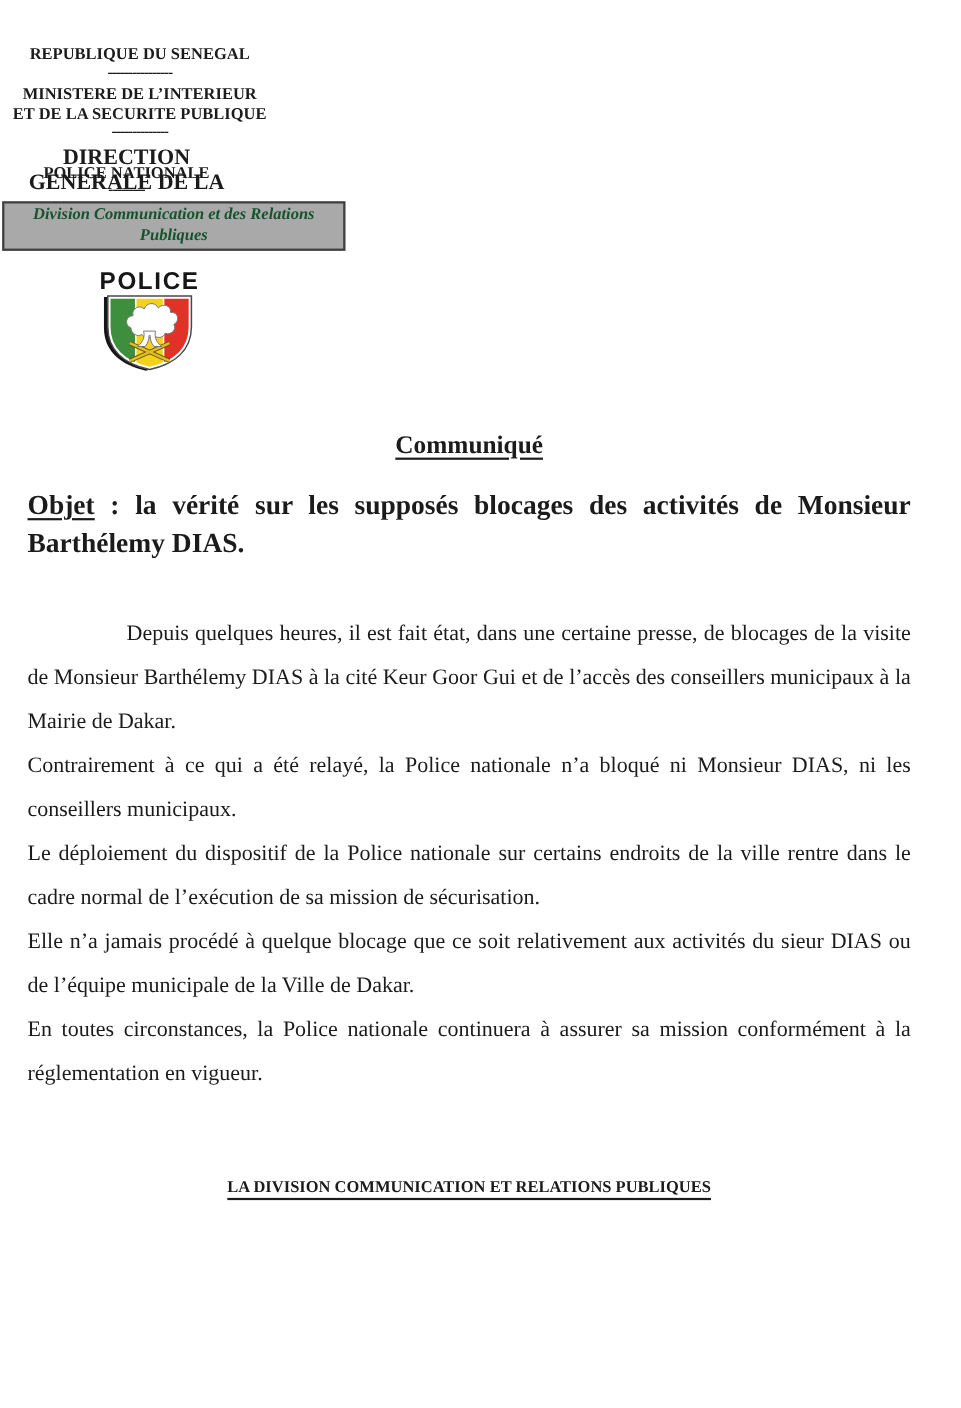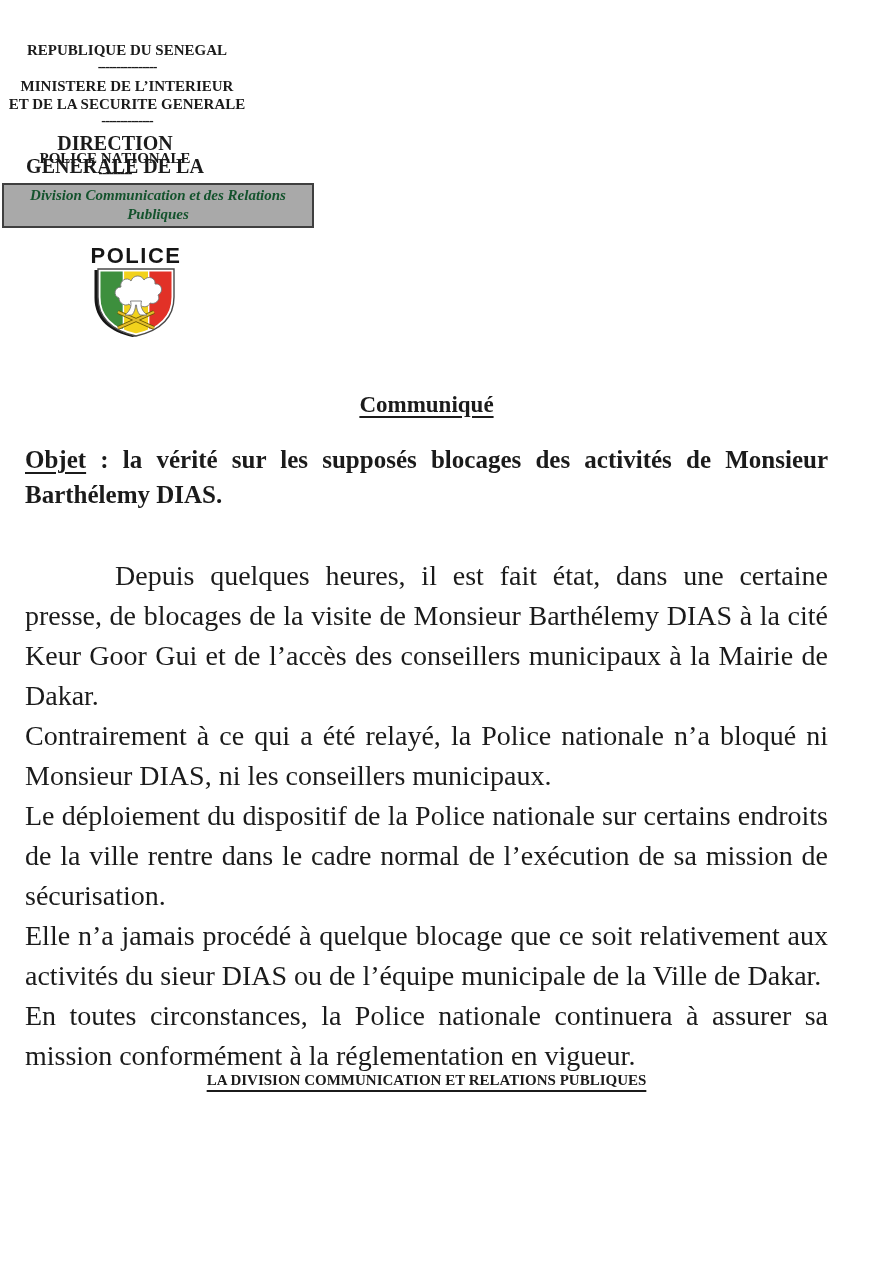--- a/index.html
+++ b/index.html
@@ -32,36 +32,36 @@
   
   .logo{position:absolute;top:243px;left:82px;width:108px;height:96px;}
   .logo svg{display:block;width:108px;height:96px;}
 
   
   .content{position:absolute;left:25px;width:803px;}
   .doc-title{top:392px;text-align:center;font-size:23px;font-weight:bold;}
   .doc-title span{text-decoration:underline;text-decoration-thickness:2px;text-underline-offset:4px;}
   .subject{top:442px;font-size:25px;font-weight:bold;line-height:35px;text-align:justify;}
   .subject .u{text-decoration:underline;text-decoration-thickness:2px;text-underline-offset:4px;}
-  .body-text{top:556px;font-size:28px;line-height:40px;text-align:justify;}
+  .body-text{top:556px;font-size:20px;line-height:40px;text-align:justify;}
   .body-text p{margin:0;}
   .body-text p.indent{text-indent:90px;}
   .date-line{top:1036px;text-align:right;font-weight:bold;font-style:italic;font-size:19px;}
   .signature{top:1072px;text-align:center;font-weight:bold;font-size:15px;}
   .signature span{text-decoration:underline;text-decoration-thickness:2px;text-underline-offset:5px;}
 </style>
 </head>
 <body>
 
 <div class="page">
 
   <div class="lh lh-republic">REPUBLIQUE DU SENEGAL</div>
   <div class="lh lh-sep1">----------------</div>
   <div class="lh lh-ministry1">MINISTERE DE L’INTERIEUR</div>
-  <div class="lh lh-ministry2">ET DE LA SECURITE GENERALE</div>
+  <div class="lh lh-ministry2">ET DE LA SECURITE PUBLIQUE</div>
   <div class="lh lh-sep2">--------------</div>
   <div class="lh lh-direction1">DIRECTION GENERALE DE LA</div>
   <div class="lh lh-direction2">POLICE NATIONALE</div>
   <div class="lh lh-sep3">---------</div>
 
   <div class="division-box">Division Communication et des Relations Publiques</div>
 
   <div class="logo">
     <svg viewBox="0 0 108 96" xmlns="http://www.w3.org/2000/svg">
       <defs>

